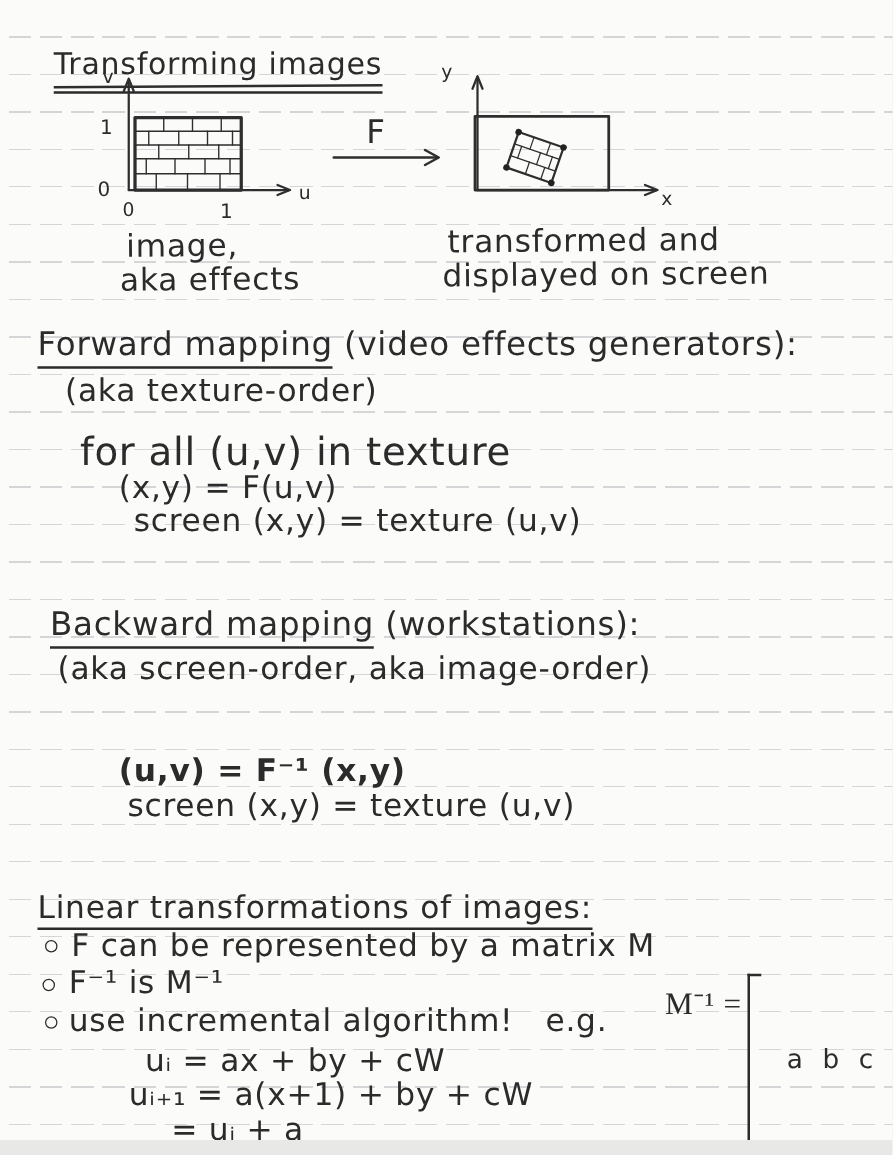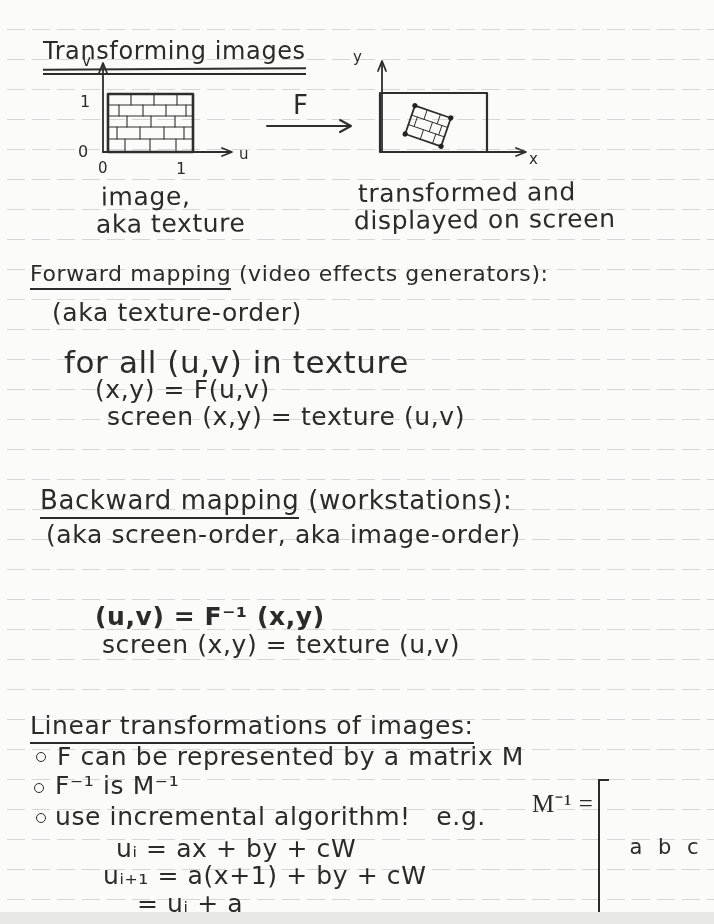--- a/index.html
+++ b/index.html
@@ -102,25 +102,25 @@
           <circle cx="19" cy="-15" r="2.6"></circle>
         <circle cx="19" cy="15" r="2.6"></circle>
           <circle cx="-19" cy="15" r="2.6"></circle>
       </g>
     </g>
     <text x="20" y="22" font-size="15" class="svg-label">y</text>
     <text x="196" y="124" font-size="15" class="svg-label">x</text>
   </svg>
 
   <div class="hw tilt" style="left:101px; top:183px; font-size:25px;">image,</div>
-  <div class="hw tilt" style="left:96px; top:210px; font-size:25px;">aka texture</div>
+  <div class="hw tilt" style="left:96px; top:210px; font-size:25px;">aka effects</div>
   <div class="hw tilt" style="left:358px; top:179px; font-size:25px;">transformed and</div>
   <div class="hw tilt" style="left:354px; top:206px; font-size:25px;">displayed on screen</div>
 
-  <div class="hw" style="left:30px; top:262px; font-size:22px;"><span class="ul">Forward mapping</span><span> (video effects generators):</span></div>
+  <div class="hw" style="left:30px; top:262px; font-size:26px;"><span class="ul">Forward mapping</span><span> (video effects generators):</span></div>
   <div class="hw" style="left:52px; top:299px; font-size:25px;">(aka texture-order)</div>
   <div class="hw" style="left:64px; top:345px; font-size:31px;">for all (u,v) in texture</div>
   <div class="hw" style="left:95px; top:376px; font-size:25px;">(x,y) = F(u,v)</div>
   <div class="hw" style="left:107px; top:403px; font-size:25px;">screen (x,y) = texture (u,v)</div>
 
   <div class="hw" style="left:46px; top:521px; font-size:25px;">(aka screen-order, aka image-order)</div>
   <div class="hw" style="left:40px; top:486px; font-size:26px;"><span class="ul">Backward mapping</span><span> (workstations):</span></div>
   <div class="hw" style="left:95px; top:603px; font-size:25px;font-weight:bold;">(u,v) = F⁻¹ (x,y)</div>
   <div class="hw" style="left:102px; top:631px; font-size:25px;">screen (x,y) = texture (u,v)</div>
 

